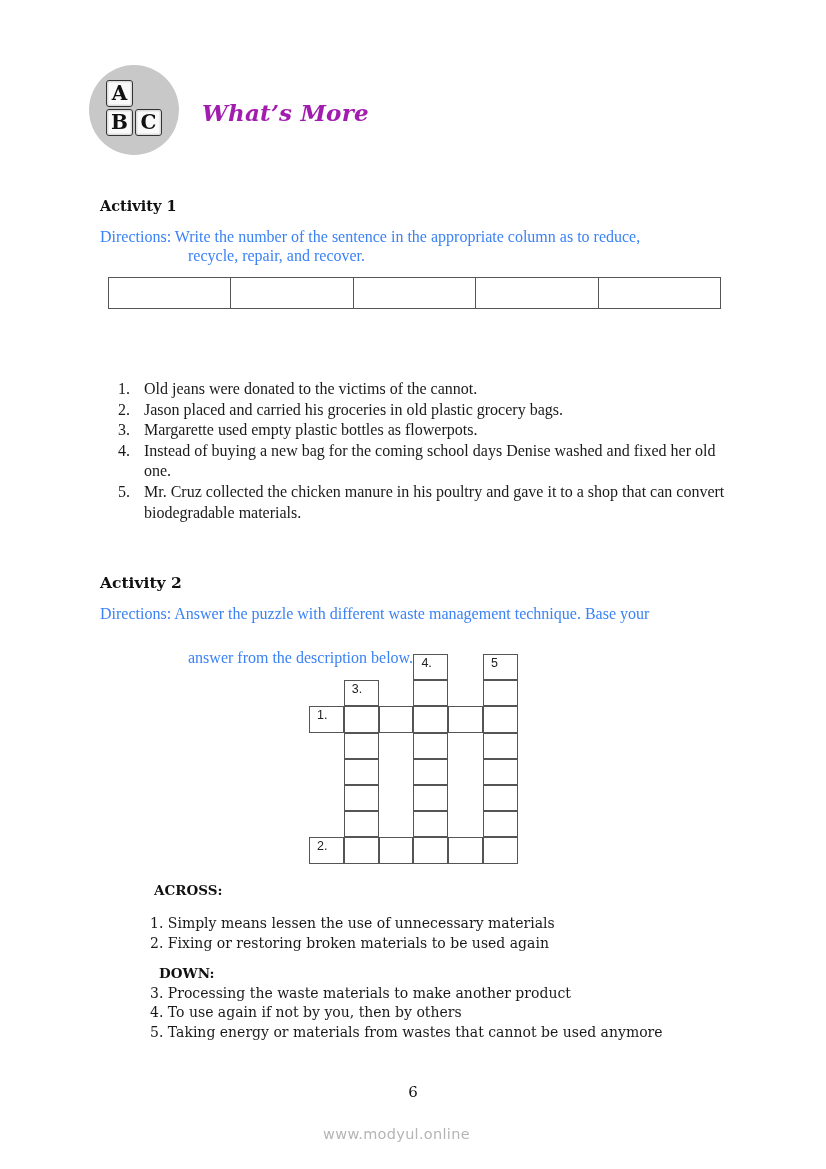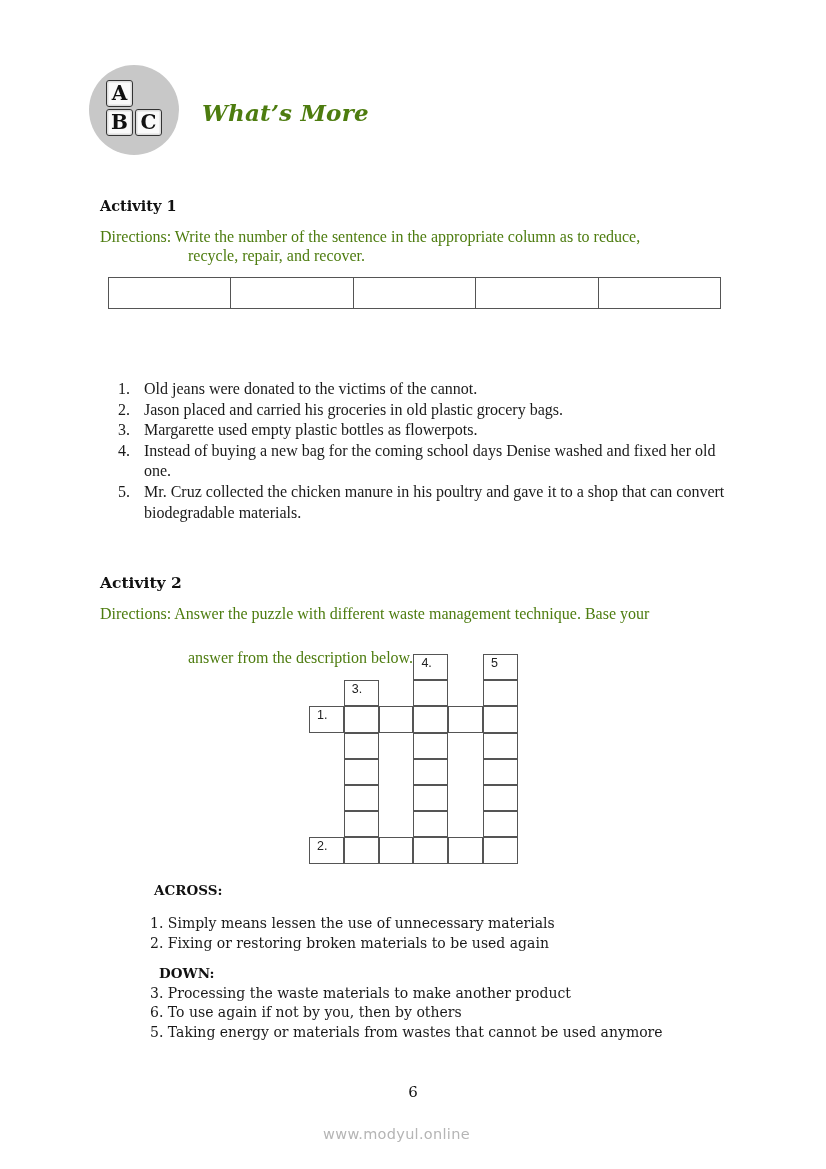--- a/index.html
+++ b/index.html
@@ -8,25 +8,25 @@
   .abs { position: absolute; }
 
   
   .abc-circle { left: 89px; top: 65px; width: 90px; height: 90px; border-radius: 50%;
                 background: #c8c8c8; }
   .block { position: absolute; width: 25px; height: 25px; border: 1.5px solid #333;
            border-radius: 3px; background: #fafafa; box-shadow: inset 0 0 0 1.5px #ddd;
            font-family: "DejaVu Serif", serif; font-weight: bold; font-size: 20px;
            line-height: 25px; text-align: center; color: #111; }
   .title { left: 202px; top: 99px; font-family: "DejaVu Serif", serif; font-weight: bold;
-           font-style: italic; font-size: 23px; color: #4d7c0f; letter-spacing: 0.2px; }
+           font-style: italic; font-size: 23px; color: #a21caf; letter-spacing: 0.2px; }
 
   .h-activity { font-weight: bold; font-size: 14.5px; color: #111; }
   .para { font-family: "Liberation Serif", "DejaVu Serif", serif; font-size: 16px;
-          line-height: 20px; color: #4d7c0f; }
+          line-height: 20px; color: #3b82f6; }
 
   
   table.rtable { position: absolute; left: 108px; top: 277px; width: 613px;
                  border-collapse: collapse; }
   table.rtable th, table.rtable td { border: 1.3px solid #555; width: 20%; padding: 0; }
   table.rtable th { height: 41px; vertical-align: top; padding-top: 7px;
                     font-family: "DejaVu Serif", serif; font-weight: bold; font-size: 13.5px;
                     text-align: center; color: #111; }
   table.rtable td { height: 30px; }
 
@@ -148,17 +148,17 @@
     <div class="cell" style="left: 139.2px; top: 183.4px;"></div>
     <div class="cell" style="left: 174px; top: 183.4px;"></div>
   </div>
 
 <div class="abs clue-head" style="left:154px; top:861px;margin-top:21px;">ACROSS:</div>
 <div class="abs clue" style="left:150px; top:914px;">1. Simply means lessen the use of unnecessary materials</div>
 <div class="abs clue" style="left:150px; top:934px;">2. Fixing or restoring broken materials to be used again</div>
 
 <div class="abs clue-head" style="left:159px; top:965px;">DOWN:</div>
 <div class="abs clue" style="left:150px; top:984px;">3. Processing the waste materials to make another product</div>
-<div class="abs clue" style="left:150px; top:1003px;">6. To use again if not by you, then by others</div>
+<div class="abs clue" style="left:150px; top:1003px;">4. To use again if not by you, then by others</div>
 <div class="abs clue" style="left:150px; top:1023px;">5. Taking energy or materials from wastes that cannot be used anymore</div>
 
 <div class="abs pagenum">6</div>
 <div class="abs watermark">www.modyul.online</div>
 
 </body></html>

